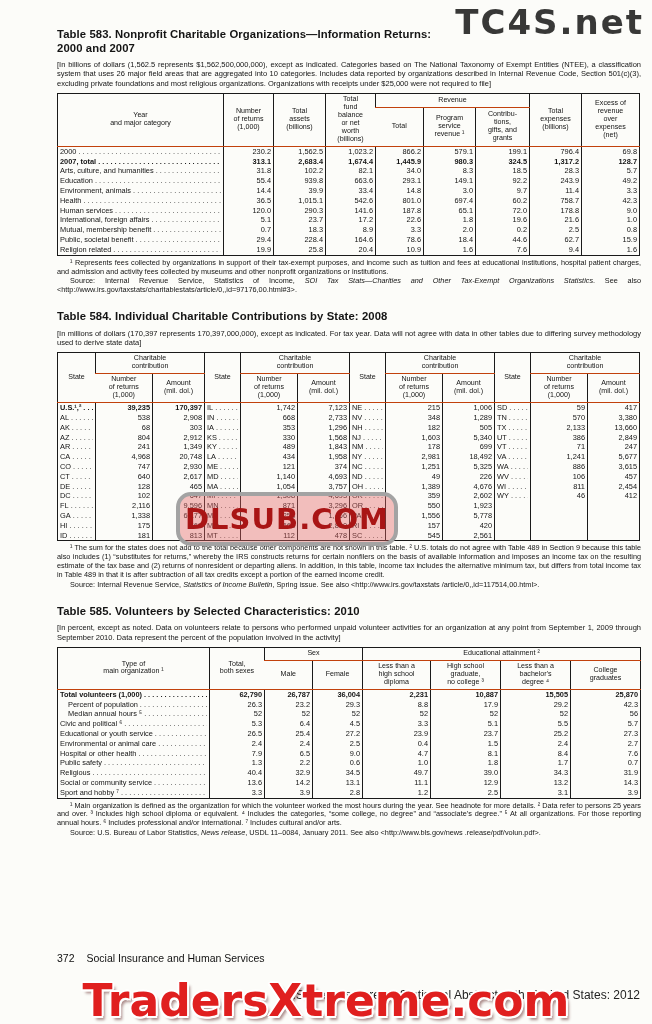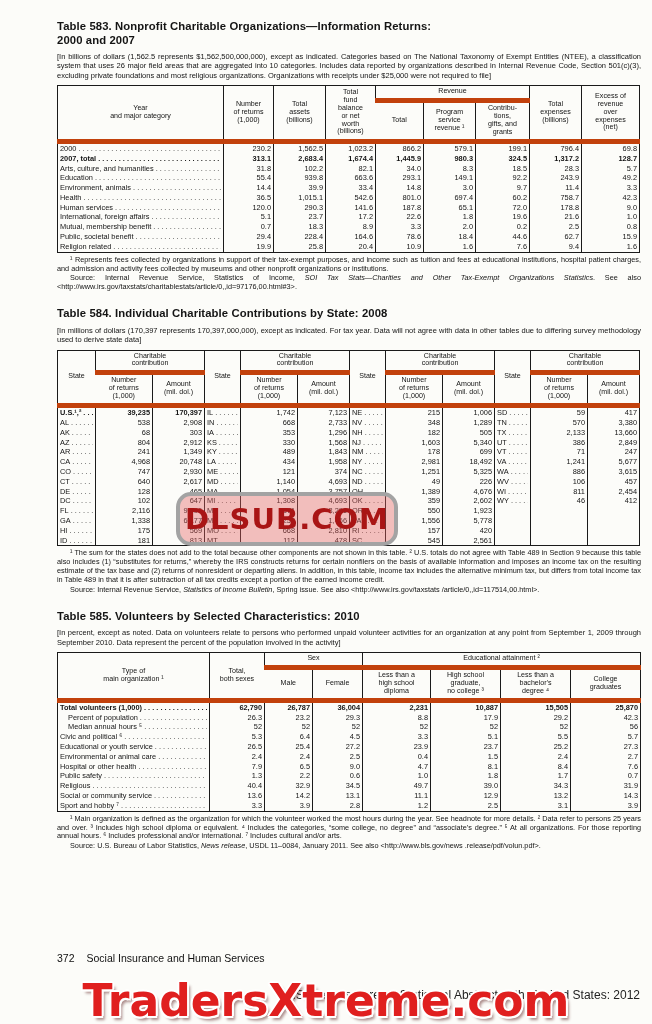--- a/index.html
+++ b/index.html
@@ -1,28 +1,28 @@
 <!DOCTYPE html>
 <html><head>
 <meta charset="utf-8">
 <style>
   *{box-sizing:border-box;}
   html,body{margin:0;padding:0;background:#8f8f8f;}
   .page{position:relative;width:652px;height:1024px;margin:0 auto;background:#fcfcf9;
         font-family:"Liberation Sans",sans-serif;color:#141414;overflow:hidden;}
-  .content{position:absolute;left:57px;top:20px;width:584px;}
+  .content{position:absolute;left:57px;top:28px;width:584px;}
 
   .tbl-title{font-size:11.3px;font-weight:bold;line-height:1.2;margin:0 0 5px 0;
              white-space:pre-line;letter-spacing:.1px;}
   .headnote{font-size:7.5px;line-height:1.25;margin:0 0 5px 0;text-align:justify;}
 
   table.tbl{border-collapse:collapse;table-layout:fixed;border:1px solid #1a1a1a;margin:0 0 3px 0;}
   table.tbl th{font-size:7.1px;font-weight:normal;line-height:1.12;text-align:center;
                vertical-align:middle;white-space:pre-line;border-left:1px solid #1a1a1a;
-               border-bottom:5px solid #c2410c;padding:2px 1px;}
+               border-bottom:1px solid #c2410c;padding:2px 1px;}
   table.tbl th:first-child{border-left:none;}
   table.tbl td{font-size:7.4px;line-height:9.8px;padding:0 2px;border-left:1px solid #1a1a1a;
                overflow:hidden;}
   table.tbl td:first-child{border-left:none;}
   td.num{text-align:right;padding-right:5px;white-space:nowrap;}
   .b{font-weight:bold;}
   .stub{display:flex;align-items:baseline;overflow:hidden;}
   .stub .lbl{white-space:nowrap;}
   .stub.ind .lbl{padding-left:8px;}
   .stub .dots{flex:1 1 auto;overflow:hidden;white-space:nowrap;color:#222;padding-left:2px;}
@@ -47,20 +47,21 @@
                       3px 4px 3px rgba(70,0,0,.45);}
   .page-footer{position:absolute;left:57px;top:952px;font-size:10.5px;color:#111;}
   .page-footer .pagenum{margin-right:12px;}
   .census-line{position:absolute;right:12px;top:988px;font-size:12px;color:#222;}
 </style>
 </head>
 <body>
 
 <div class="page">
 
+  <div class="wm-top">TC4S.net</div>
   <div class="wm-mid">DLSUB.COM</div>
   <div class="wm-bottom">TradersXtreme.com</div>
 
   <div class="content">
 
     <h2 class="tbl-title">Table 583. Nonprofit Charitable Organizations—Information Returns:
 2000 and 2007</h2>
     <p class="headnote">[In billions of dollars (1,562.5 represents $1,562,500,000,000), except as indicated. Categories based on The National Taxonomy of Exempt Entities (NTEE), a classification system that uses 26 major field areas that are aggregated into 10 categories. Includes data reported by organizations described in Internal Revenue Code, Section 501(c)(3), excluding private foundations and most religious organizations. Organizations with receipts under $25,000 were not required to file]</p>
 
     <table class="tbl" style="width:582px">

